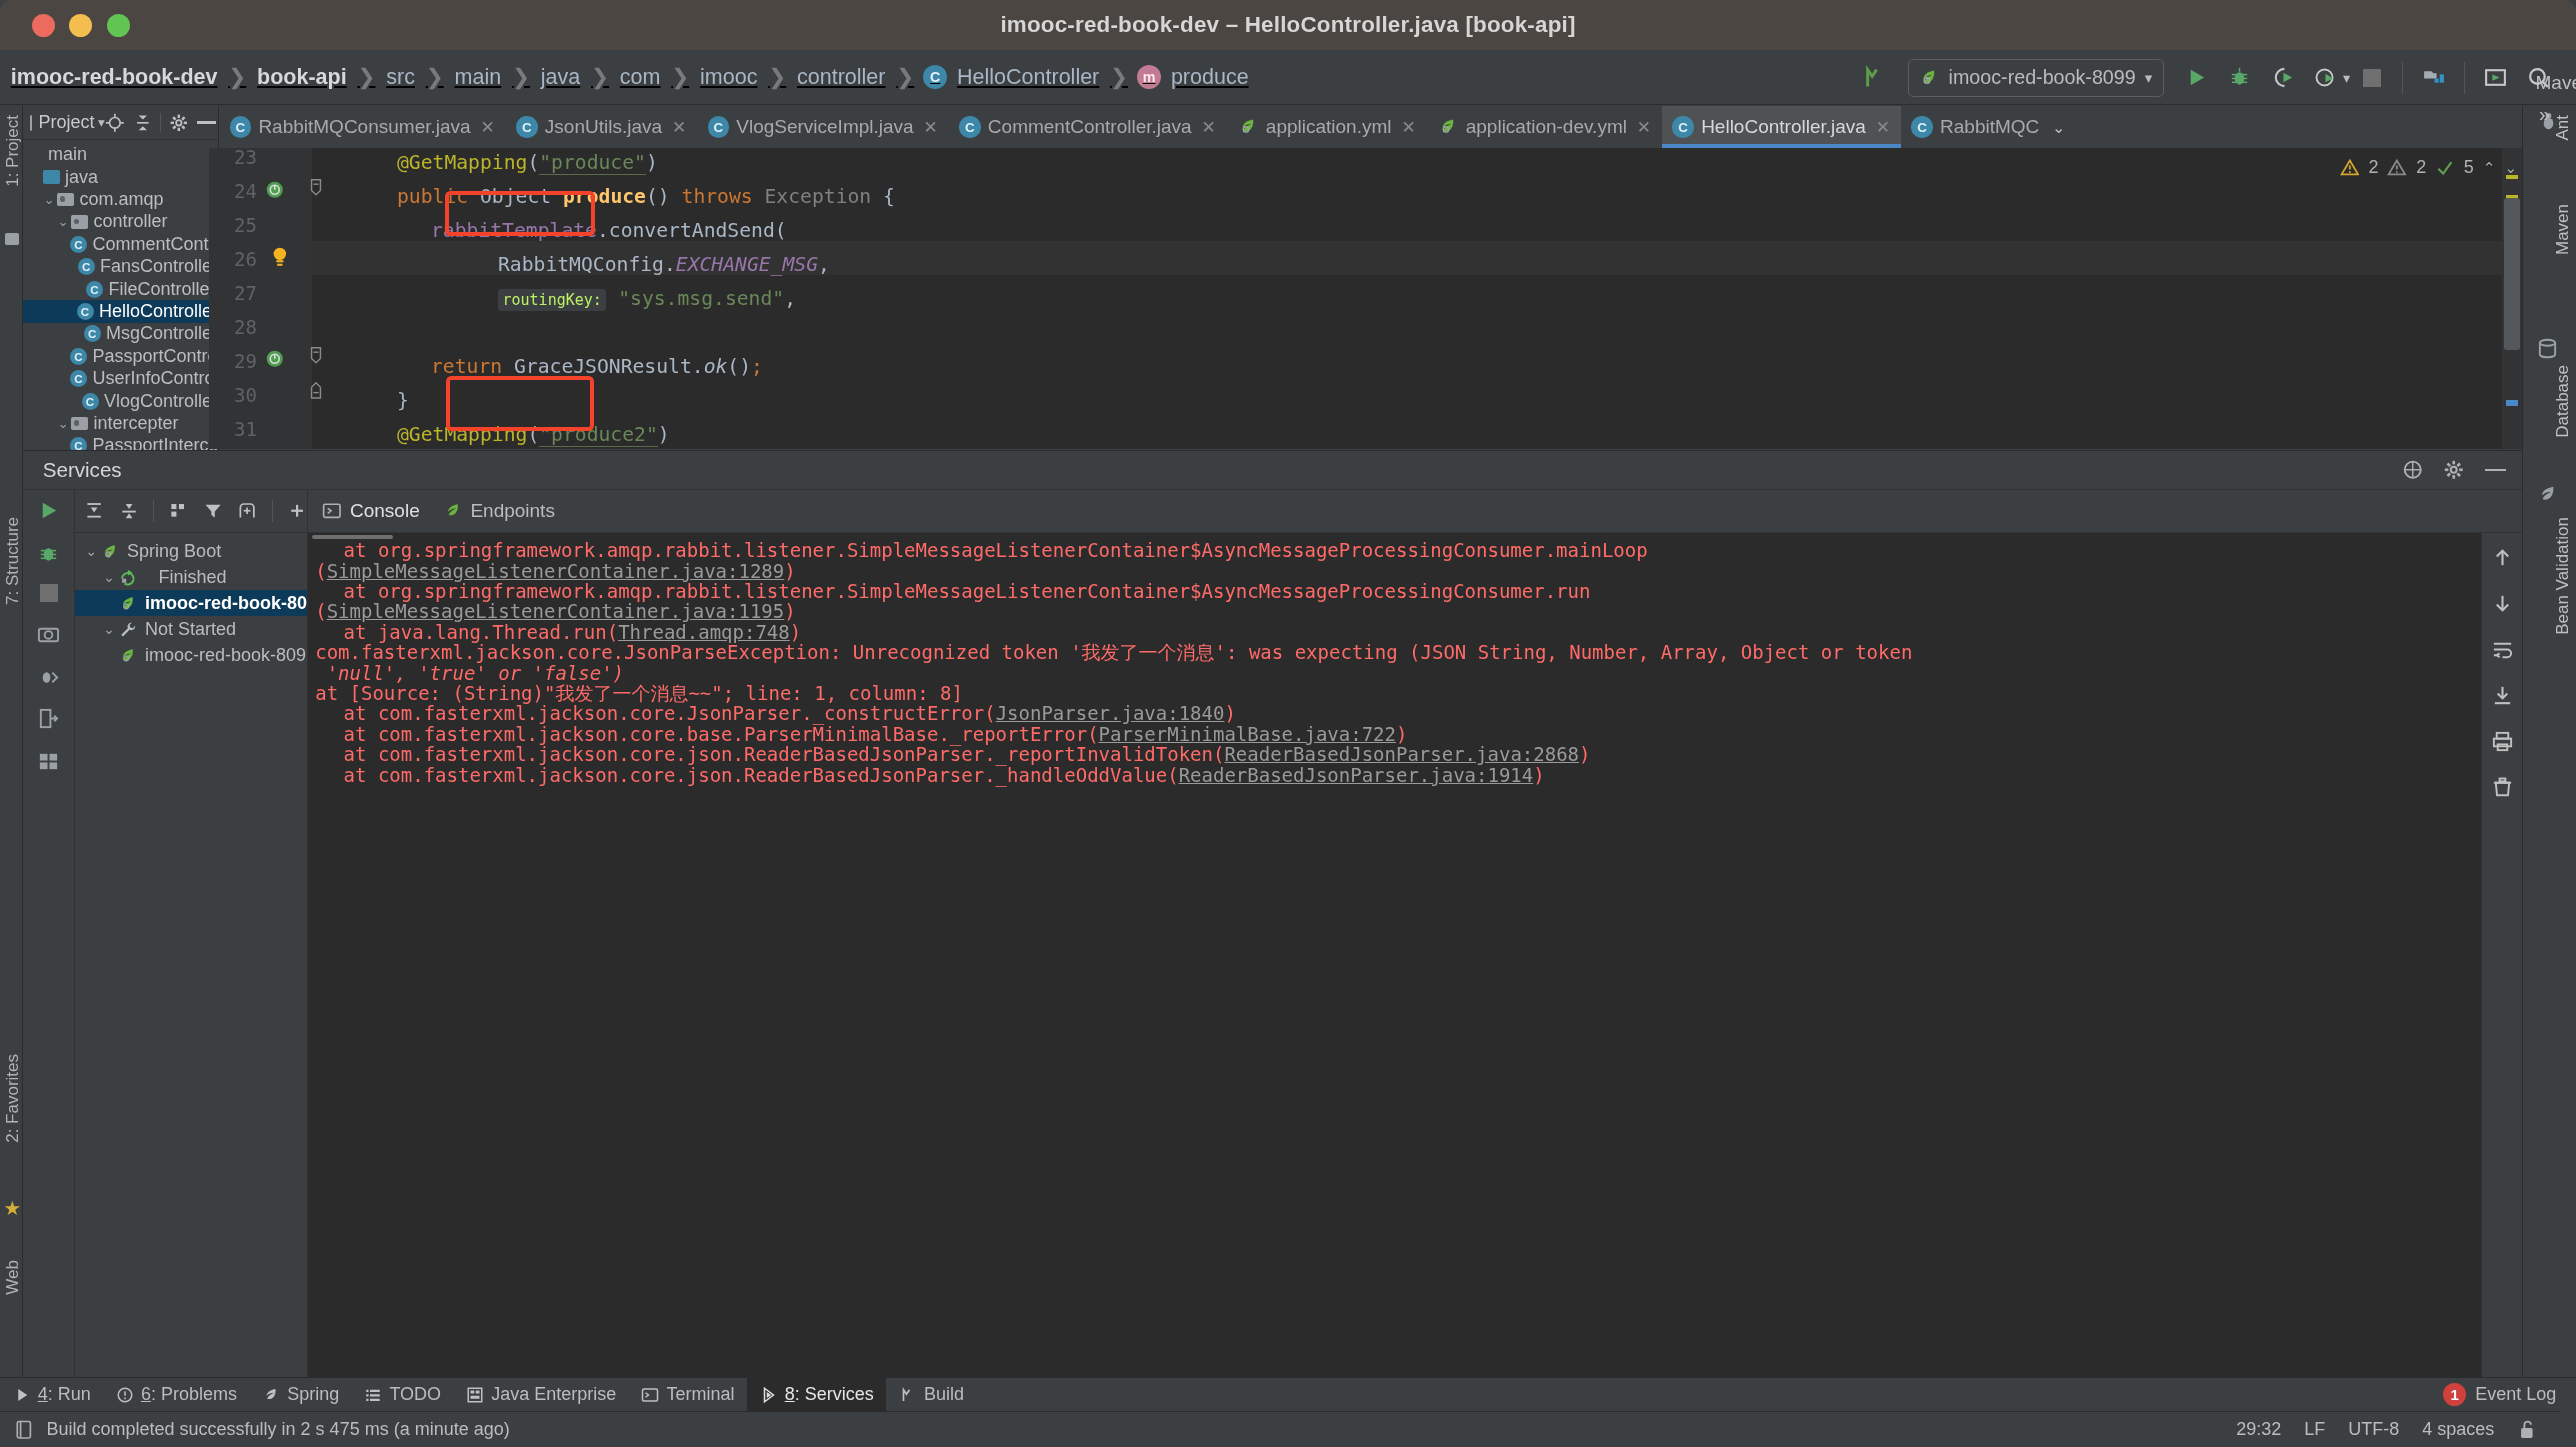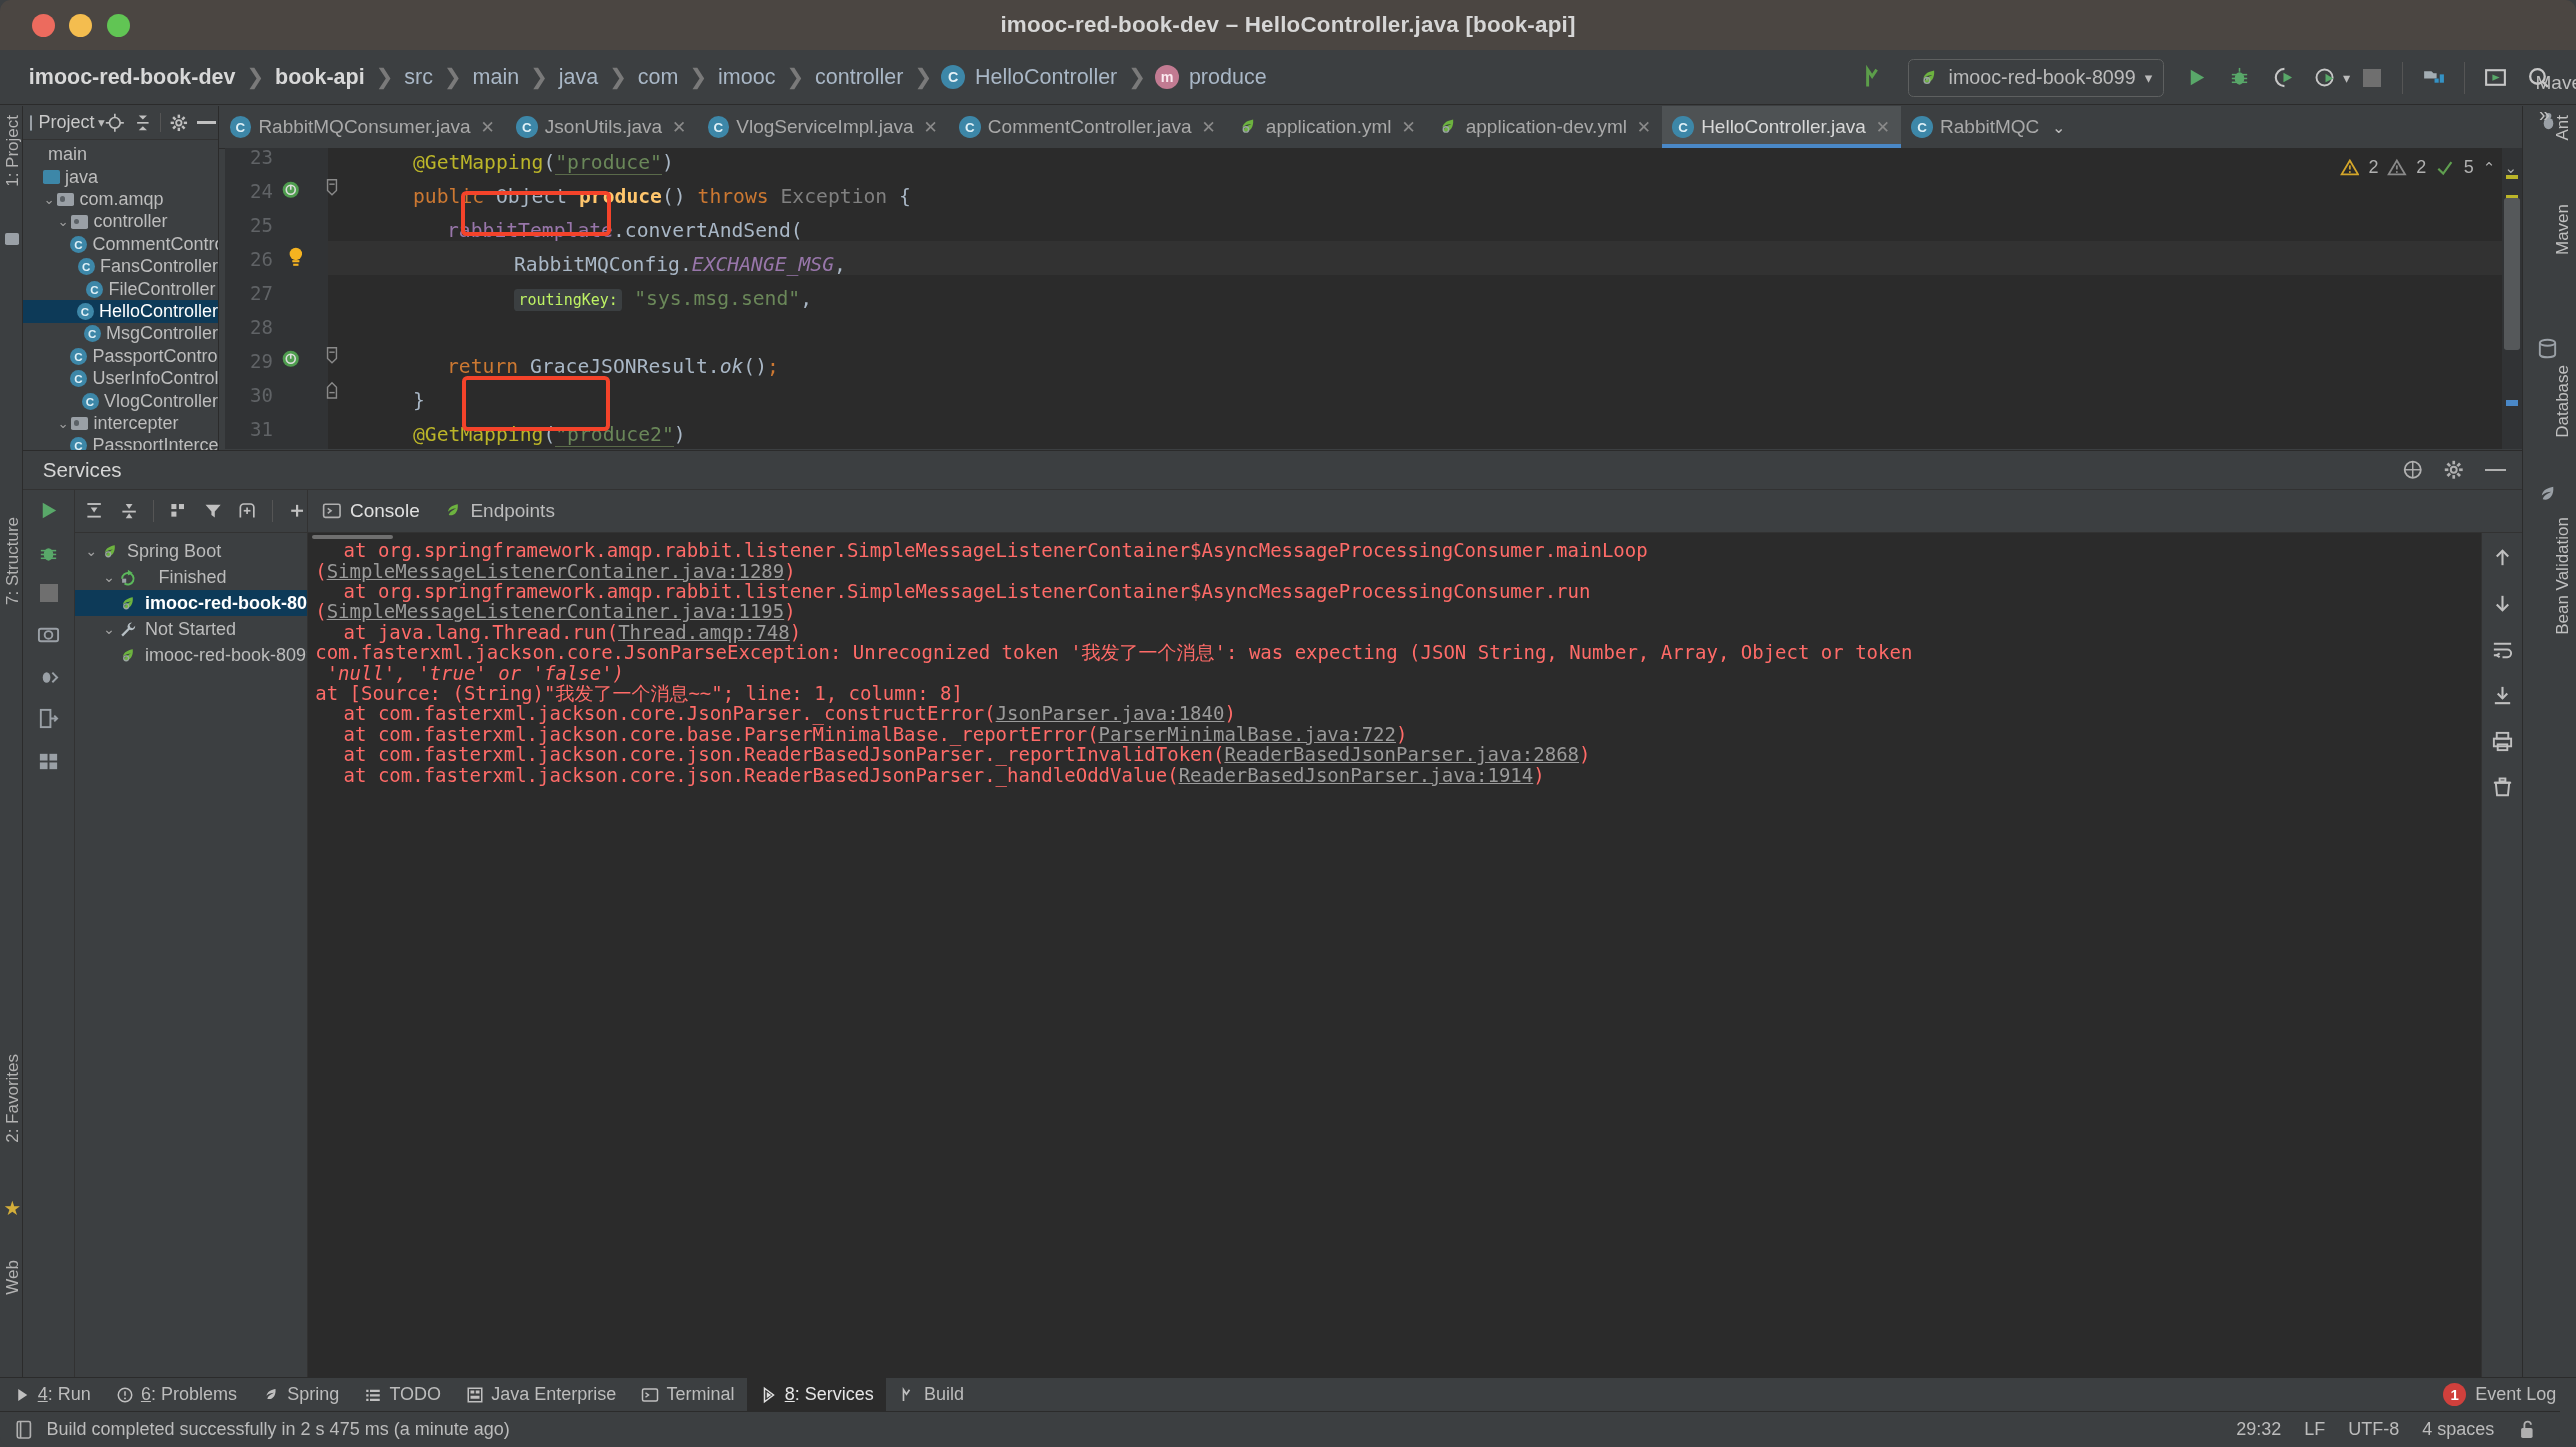--- a/index.html
+++ b/index.html
@@ -28,21 +28,21 @@
     color: #d6d6d6; font-size: 22.4px; font-weight: bold;
     letter-spacing: 0.2px;
   }
 
   
   .navbar {
     position: absolute; left: 0; top: 50px; width: 2576px; height: 55px;
     background: #3c3f41; display: flex; align-items: center;
     border-bottom: 0.9px solid #2b2b2b;
   }
-  .crumbs { display: flex; align-items: center; margin-left: 27px; }
+  .crumbs { display: flex; align-items: center; margin-left: 9px; text-decoration: underline; }
   .crumb { color: #a9b7c6; font-size: 21.5px; padding: 0 1.8px; }
   .crumb.strong { color: #d8d8d8; font-weight: bold; }
   .sep { color: #7a7a7a; font-size: 21.5px; margin: 0 9px; font-weight: 300; }
   .cicon {
     display: inline-flex; align-items: center; justify-content: center;
     width: 24px; height: 24px; border-radius: 50%;
     font-size: 14.3px; color: #1e2b33; font-weight: bold; margin-right: 8px;
   }
   .cicon.cls { background: #3d87a8; color: #e4f1f7; }
   .cicon.mtd { background: #c27b92; color: #fbe9ef; }
@@ -113,21 +113,21 @@
   }
   .tab.active { background: #4e5254; color: #d8d8d8; }
   .tab.active::after {
     content: ""; position: absolute; left: 0; right: 0; bottom: 0;
     height: 3.6px; background: #4a88c7;
   }
   .tab .x { color: #8a8a8a; font-size: 17px; margin-left: 2.7px; }
 
   
   .editor {
-    position: absolute; left: 225px; top: 148px; right: 54px; height: 301px;
+    position: absolute; left: 209px; top: 148px; right: 54px; height: 301px;
     background: #2b2b2b; overflow: hidden;
   }
   .gutter {
     position: absolute; left: 0; top: 0; width: 103px; bottom: 0;
     background: #313335;
   }
   .gline {
     position: absolute; right: 55px; color: #606366;
     font-family: "DejaVu Sans Mono", monospace; font-size: 19px;
   }

